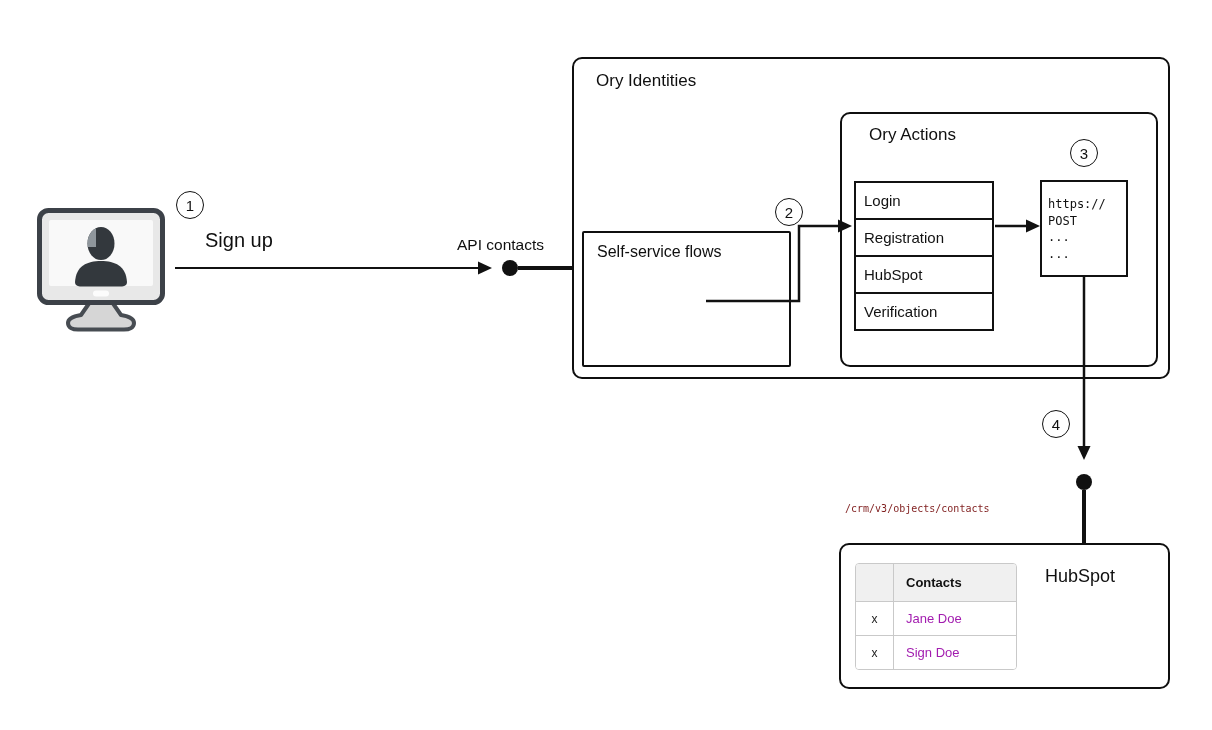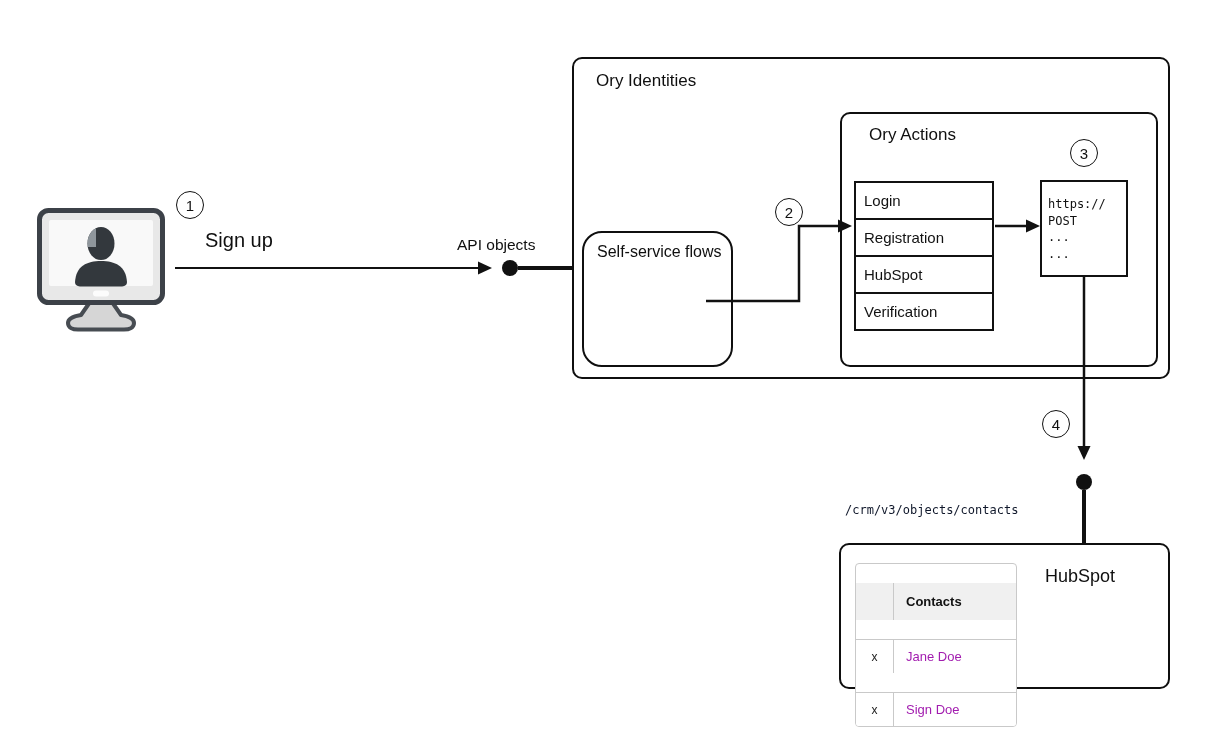--- a/index.html
+++ b/index.html
@@ -66,22 +66,22 @@
     position: absolute;
     font-size: 20px;
     color: #0f0f0f;
     white-space: nowrap;
     z-index: 3;
   }
 
   .mono-label {
     position: absolute;
     font-family: "DejaVu Sans Mono", monospace;
-    font-size: 12px;
-    color: #0f172a;
+    font-size: 10px;
+    color: #7f1d1d;
     white-space: nowrap;
     z-index: 3;
   }
 
   
   .flow-list {
     position: absolute;
     left: 854px; top: 181px;
     width: 140px; height: 150px;
     border: 2px solid #111111;
@@ -125,21 +125,20 @@
     border-radius: 4px;
     overflow: hidden;
     background: #ffffff;
     z-index: 3;
   }
   .hs-row {
     display: flex;
     height: 34px;
     border-top: 1px solid #c9c9c9;
     background: #ffffff;
-    margin-top: 19px;
   }
   .hs-row.header {
     height: 37px;
     border-top: none;
     background: #f0f0f0;
   }
   .hs-cell-mark {
     width: 38px;
     border-right: 1px solid #c9c9c9;
     display: flex;
@@ -201,21 +200,21 @@
       </g>
 
       <rect x="56" y="82.5" width="16" height="6" rx="3" fill="#fcfcfc"></rect>
     </svg>
   </div>
 
   <div class="frame" style="left:572px; top:57px; width:598px; height:322px;">
     <div class="frame-title" style="left:14px; top:12px;margin-left:8px;">Ory Identities</div>
   </div>
 
-  <div class="frame" style="left:582px; top:231px; width:151px; height:136px; border-radius:20px; z-index:3;">
+  <div class="frame" style="left:582px; top:231px; width:209px; height:136px; border-radius:2px; z-index:3;">
     <div class="subframe-title" style="left:13px; top:10px;">Self-service flows</div>
   </div>
 
   <div class="frame" style="left:840px; top:112px; width:318px; height:255px; z-index:3;">
     <div class="frame-title" style="left:27px; top:11px;">Ory Actions</div>
   </div>
 
   <div class="flow-list">
     <div class="flow-row">Login</div>
     <div class="flow-row">Registration</div>
@@ -243,21 +242,21 @@
       <div class="hs-cell-mark">x</div>
       <div class="hs-cell-name">Jane Doe</div>
     </div>
     <div class="hs-row">
       <div class="hs-cell-mark">x</div>
       <div class="hs-cell-name">Sign Doe</div>
     </div>
   </div>
 
   <div class="plain-label" style="left:205px; top:229px;">Sign up</div>
-  <div class="plain-label" style="left:457px; top:236px; font-size:15.5px;">API objects</div>
+  <div class="plain-label" style="left:457px; top:236px; font-size:15.5px;">API contacts</div>
   <div class="mono-label" style="left:845px; top:503px;">/crm/v3/objects/contacts</div>
 
   <div class="step-circle" style="left:176px; top:191px;">1</div>
   <div class="step-circle" style="left:775px; top:198px;">2</div>
   <div class="step-circle" style="left:1070px; top:139px;">3</div>
   <div class="step-circle" style="left:1042px; top:410px;">4</div>
 
   <svg class="overlay">
 
     <g>

